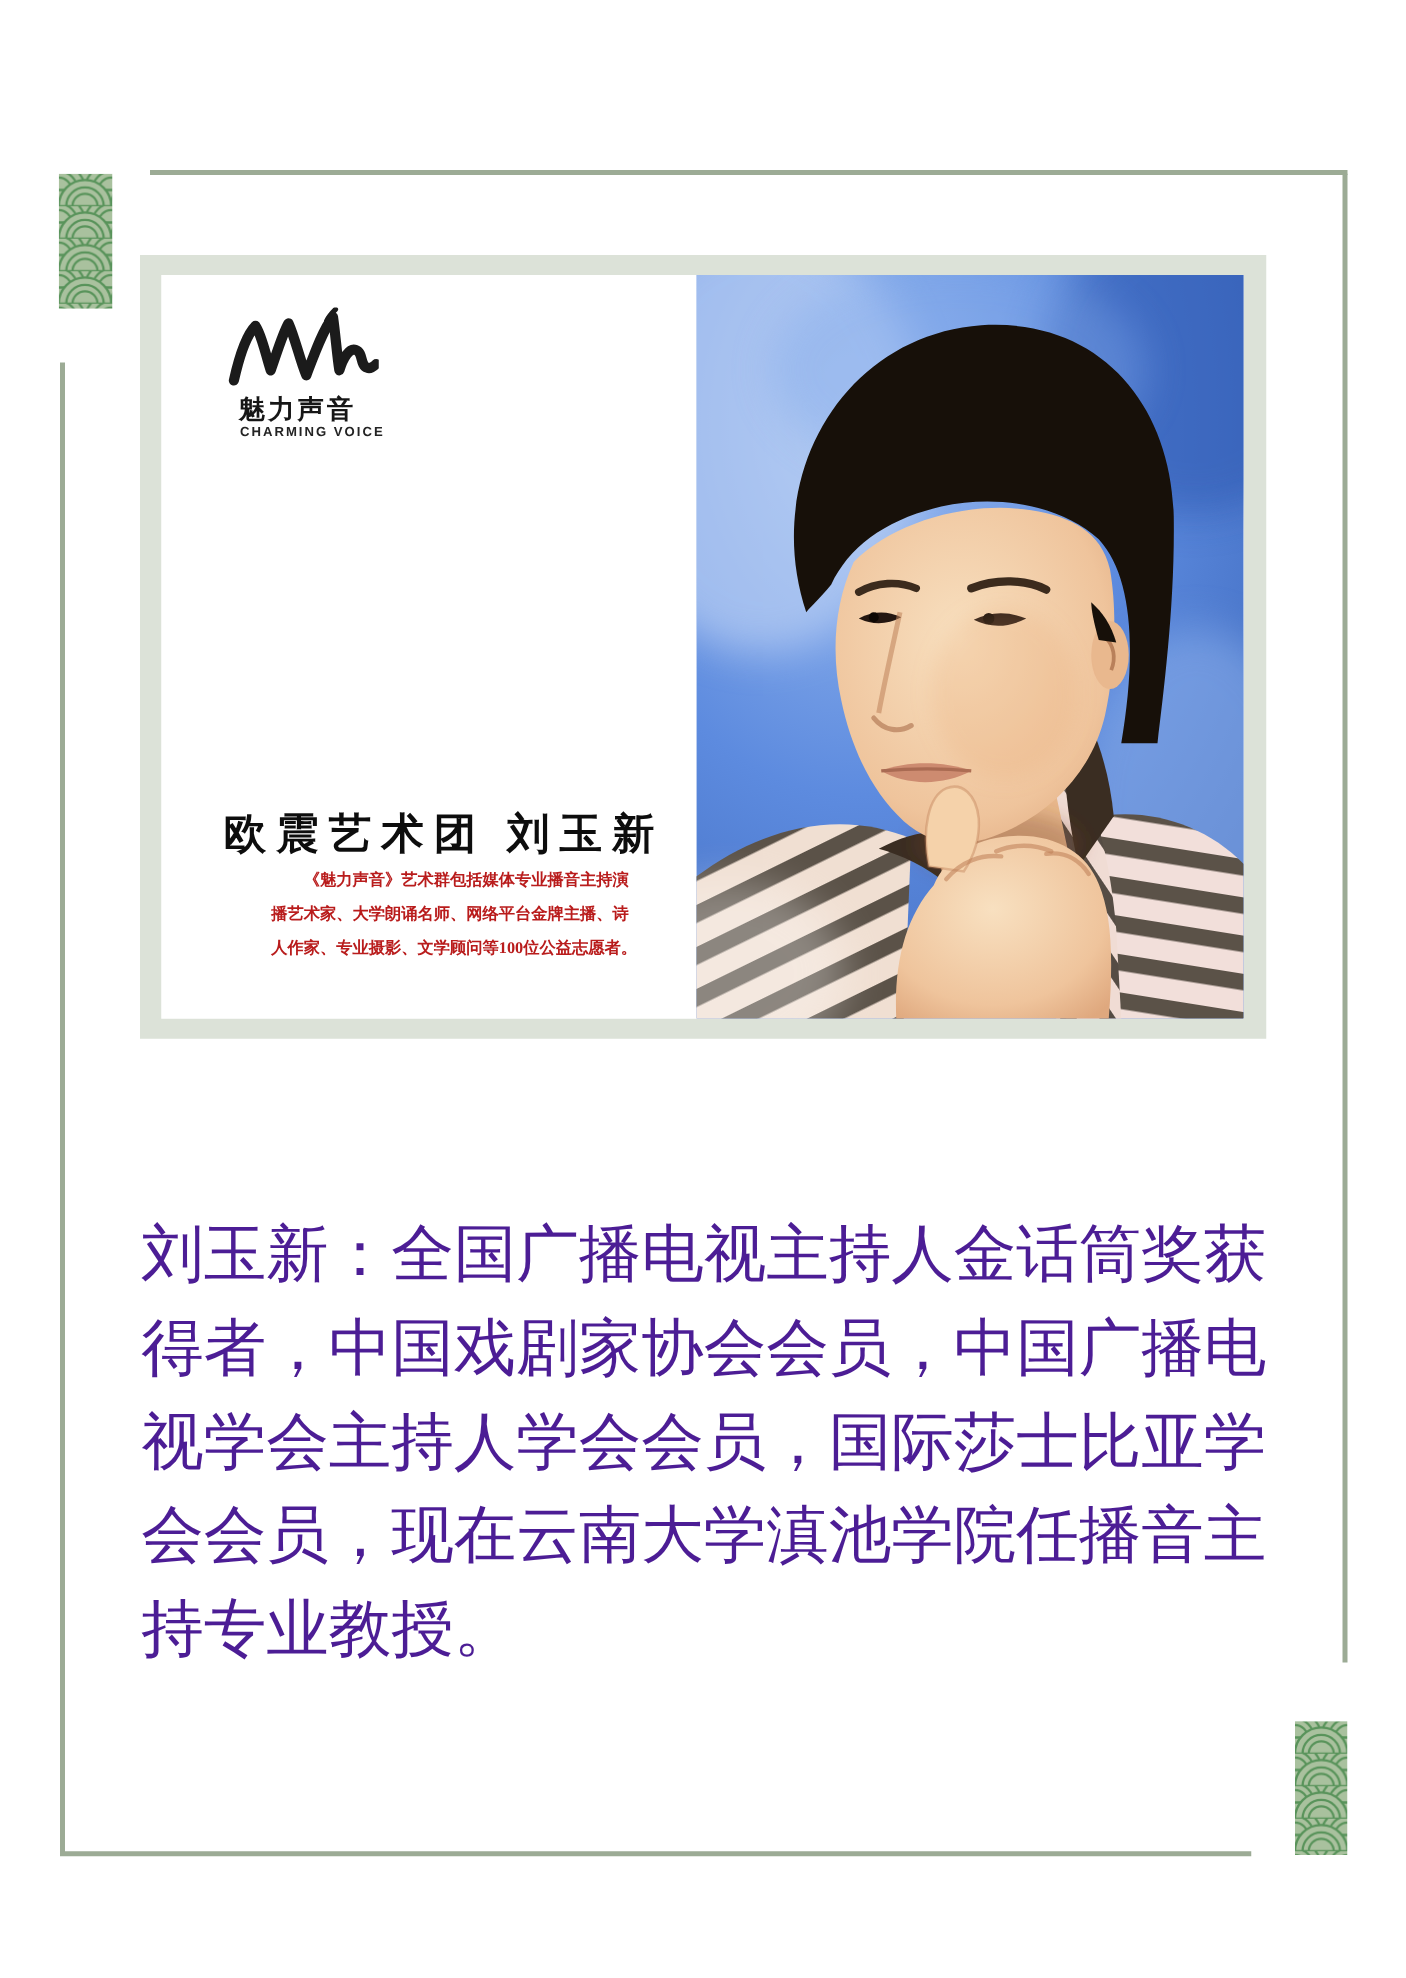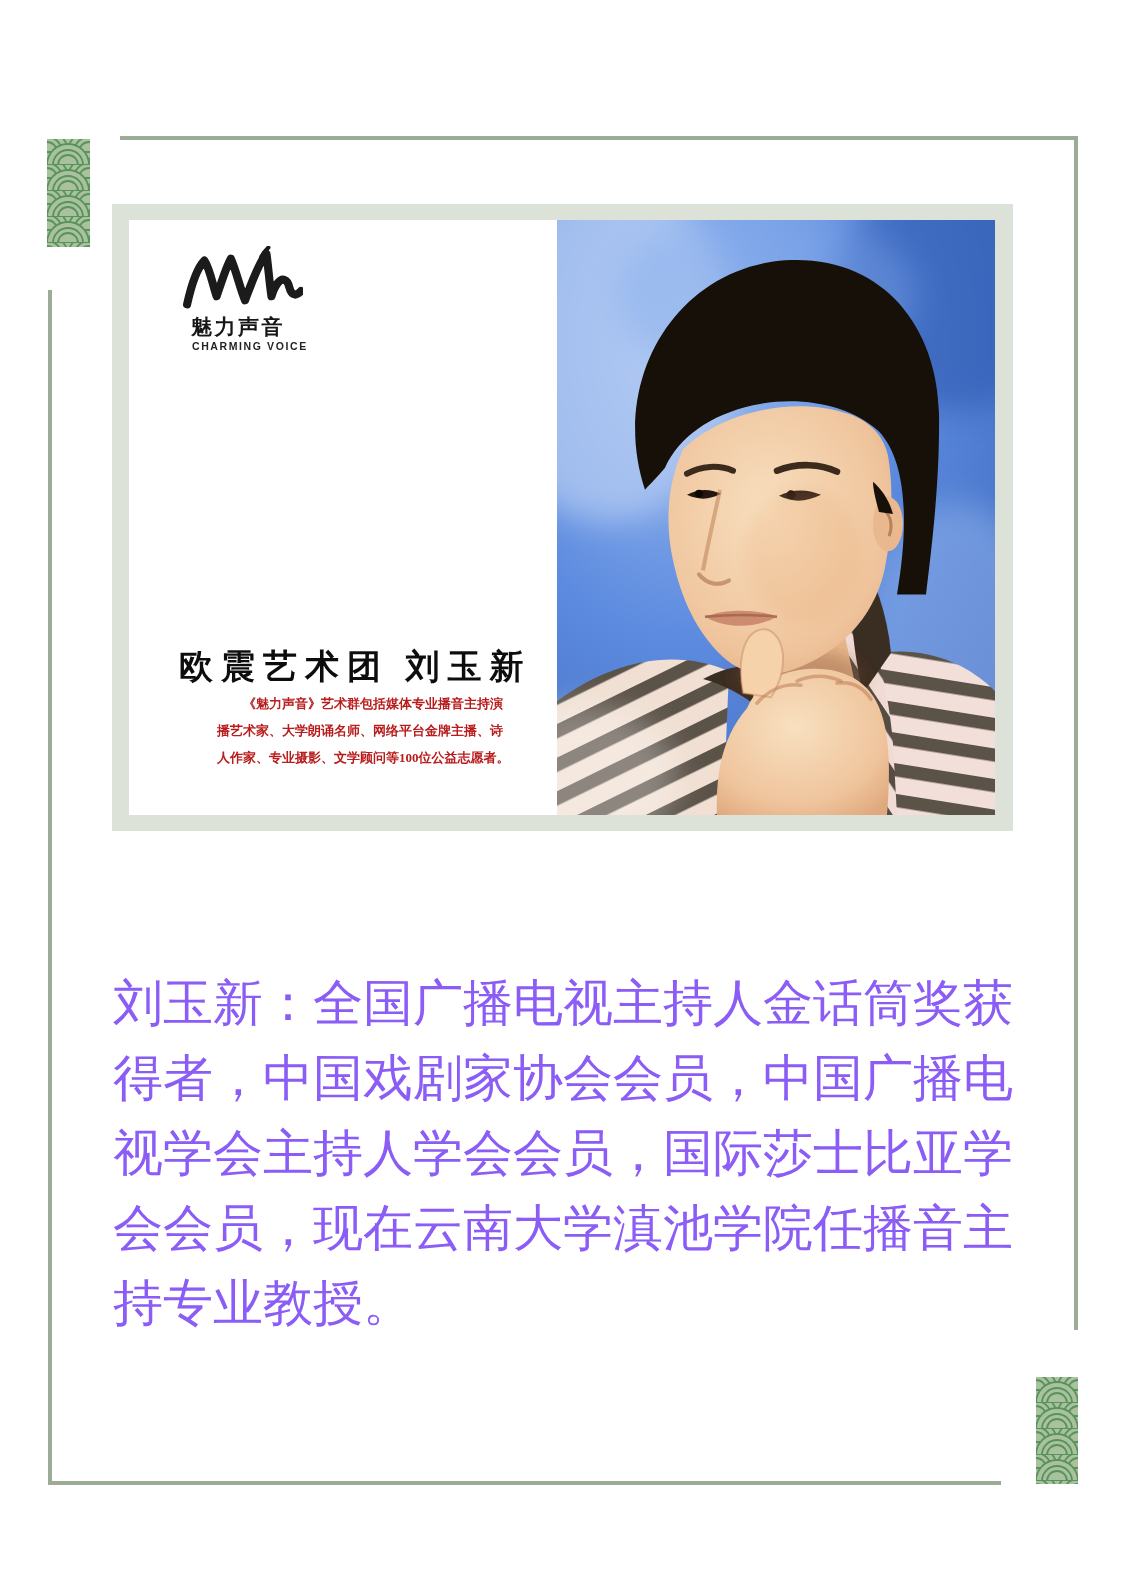--- a/index.html
+++ b/index.html
@@ -46,21 +46,21 @@
     font-size:13px; line-height:27px; font-weight:700; color:#b91c1c;
     white-space:pre-line; text-indent:26px;margin-left:16px;
   }
   .portrait {
     position:absolute; right:0; top:0; width:438px; height:595px; overflow:hidden;
   }
   .portrait svg { display:block; width:100%; height:100%; }
 
   .article-body {
     position:absolute; left:113px; top:966px; width:920px;
-    font-size:50px; line-height:75px; color:#8b5cf6;
+    font-size:50px; line-height:75px; color:#4c1d95;
     white-space:pre-line; letter-spacing:0;
   }
 </style>
 </head>
 <body>
 
 <div class="page">
 
   <svg class="pat pat-tl" width="43" height="108" viewBox="0 0 43 108">
     <defs>

